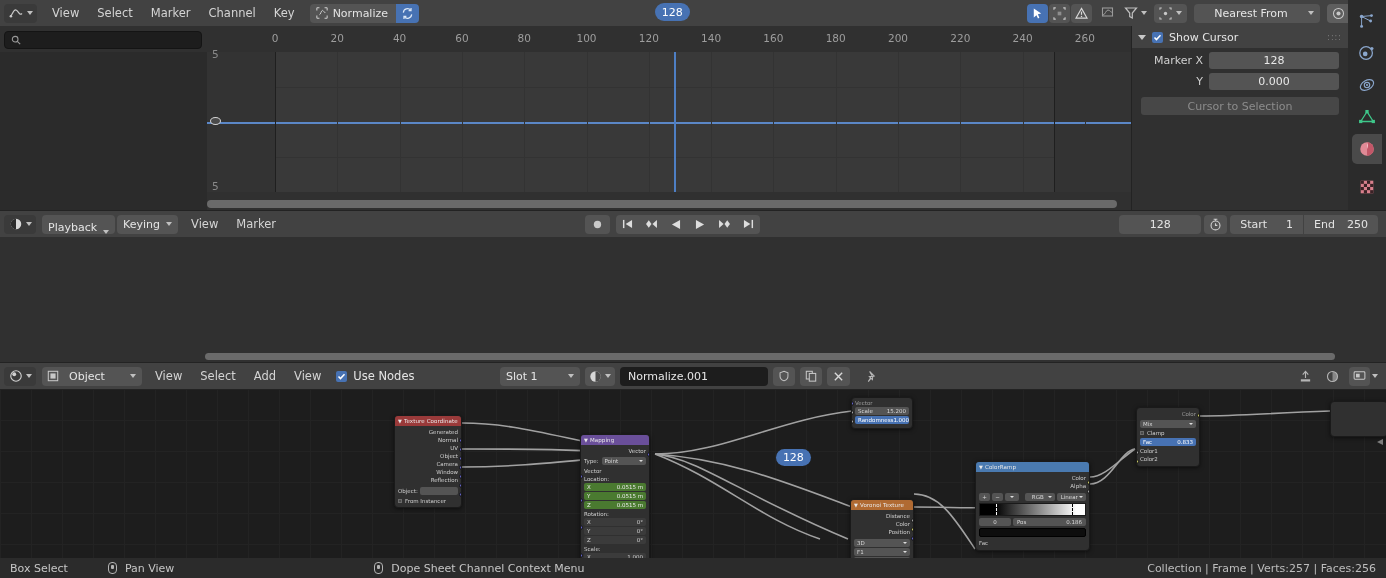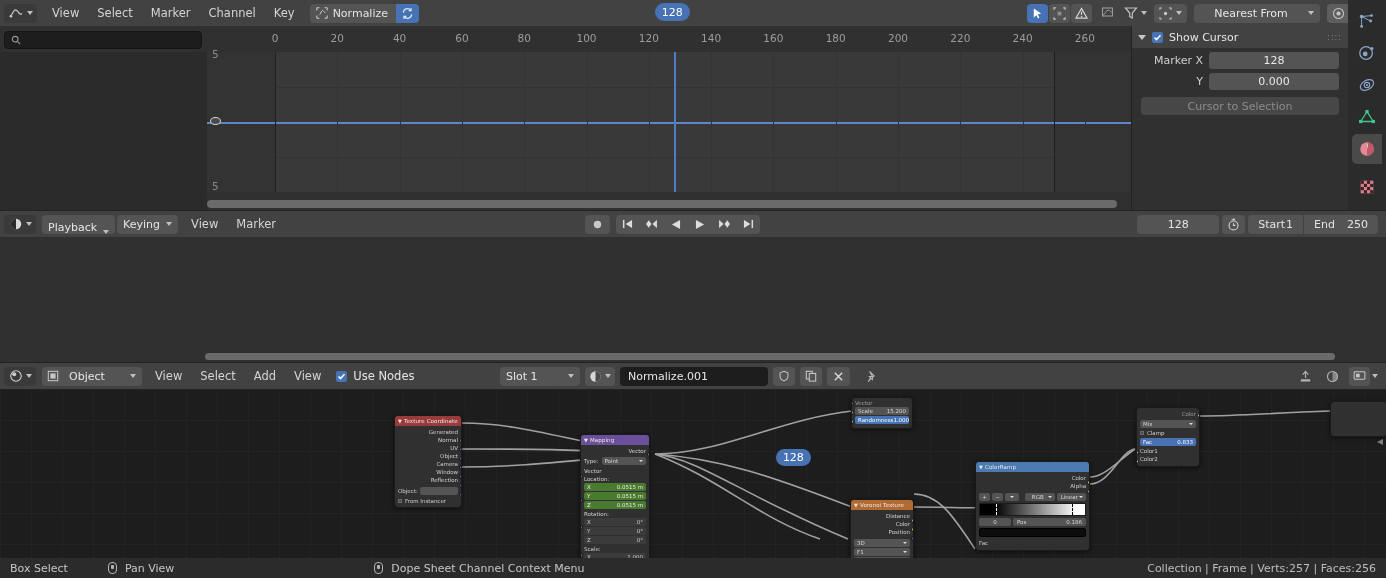--- a/index.html
+++ b/index.html
@@ -398,21 +398,21 @@
 
     <div style="display:flex;align-items:center;gap:3px;margin-right:4px;">
       <div class="btn" style="width:82px;">128</div>
       <div class="btn" style="padding:0 5px;">
         <svg width="13" height="13" viewBox="0 0 14 14">
               <circle cx="7" cy="8" r="4.8" fill="none" stroke="#d0d0d0" stroke-width="1.2"></circle>
               <path d="M7 5.6V8h2M5 1.4h4M7 1.4v1.6" stroke="#d0d0d0" stroke-width="1.2" fill="none"></path>
             </svg>
       </div>
       <div style="display:flex;align-items:center;">
-        <div class="btn" style="border-radius:4px 0 0 4px;padding:0 10px 0 10px;gap:1px;">
+        <div class="btn" style="border-radius:4px 0 0 4px;padding:0 10px 0 10px;gap:19px;">
           <span>Start</span>
           <span>1</span>
         </div>
         <div class="btn" style="border-radius:0 4px 4px 0;padding:0 10px;gap:12px;margin-left:1px;">
           <span>End</span>
           <span>250</span>
         </div>
       </div>
     </div>
   </div>

